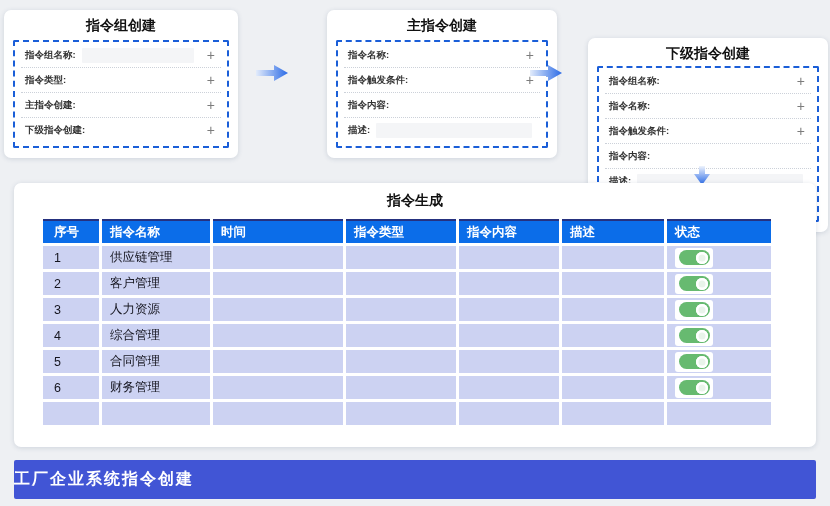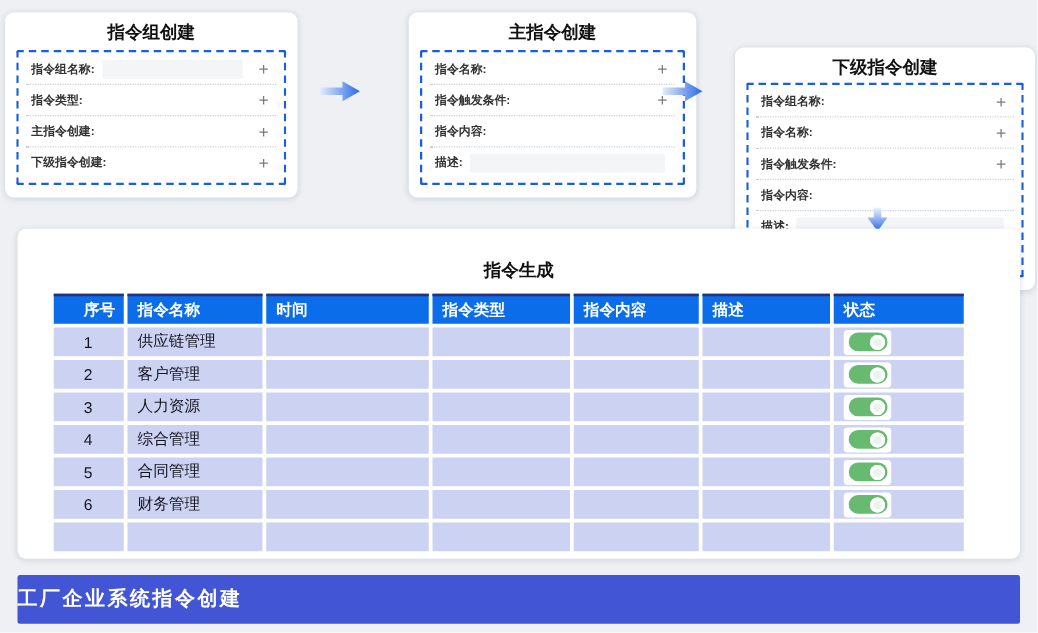--- a/index.html
+++ b/index.html
@@ -61,21 +61,21 @@
   }
   .field .inp.inline{width:112px;}
   .field .inp.fill{flex:1;margin-right:4px;}
   .arrow{position:absolute;}
   
   #gen-title{
     text-align:center;
     font-size:14px;
     font-weight:bold;
     color:#111;
-    padding-top:25px;
+    padding-top:9px;
     margin:0;
   }
   #gen-table{
     border-collapse:separate;
     border-spacing:3px;
     table-layout:fixed;
     width:734px;
     margin:6px 0 0 26px;
   }
   #gen-table th{
@@ -90,21 +90,21 @@
   }
   #gen-table td{
     background:#ccd2f2;
     height:23px;
     font-size:12.5px;
     color:#15151f;
     padding:0 0 0 8px;
     overflow:hidden;
     white-space:nowrap;
   }
-  #gen-table th:first-child,#gen-table td:first-child{padding-left:24px;}
+  #gen-table th:first-child,#gen-table td:first-child{padding-left:11px;}
   .toggle{
     width:38px;height:20px;
     background:#fff;
     border-radius:3px;
     display:flex;align-items:center;justify-content:center;
     cursor:pointer;
   }
   .toggle .pill{
     width:31px;height:15px;
     background:#67ba70;

